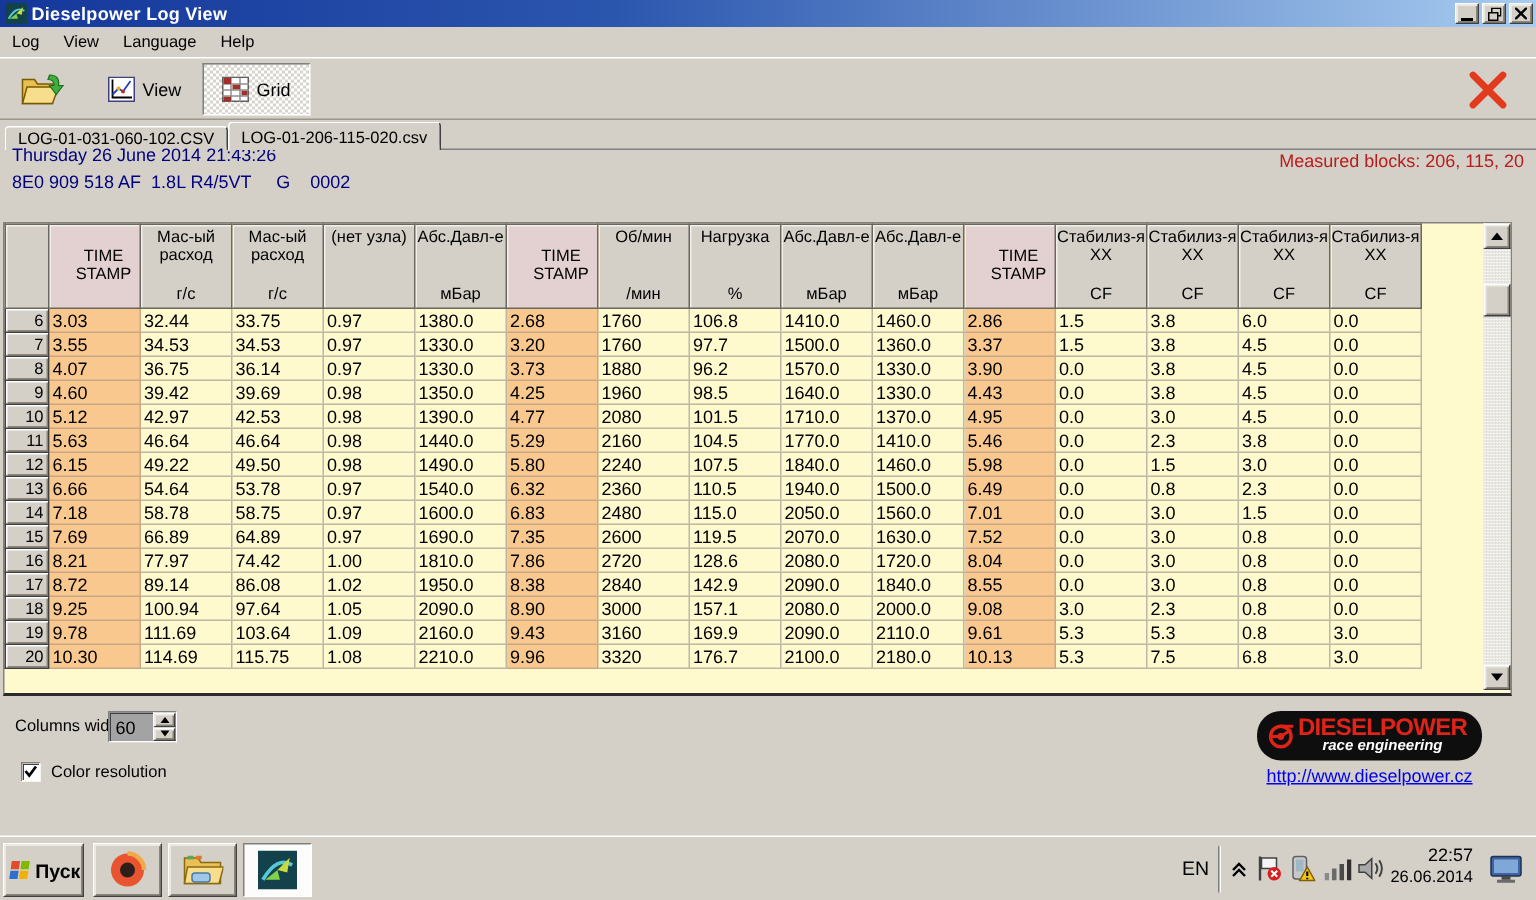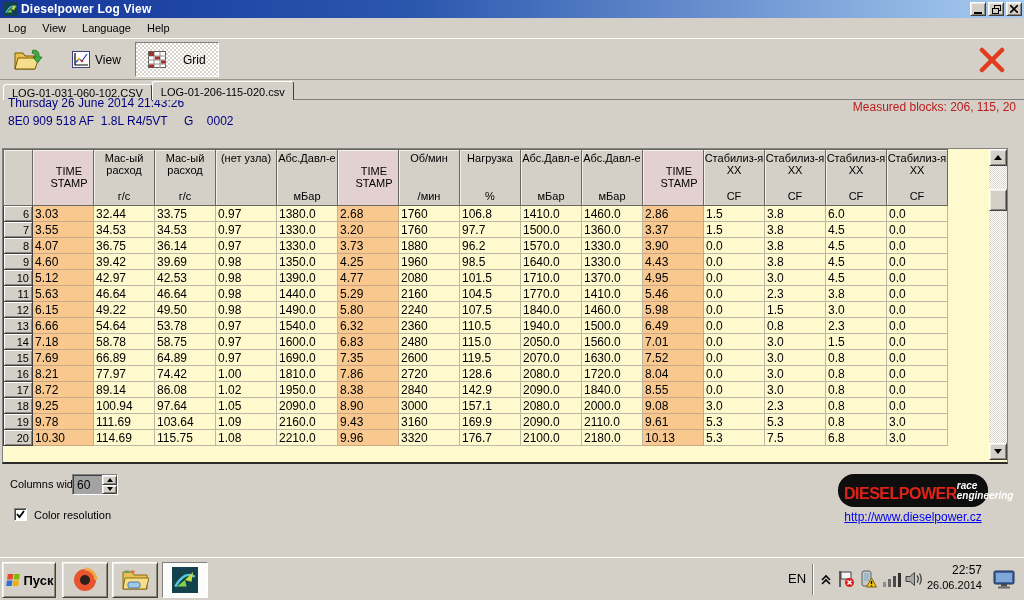--- a/index.html
+++ b/index.html
@@ -19,21 +19,21 @@
 
   
   .menubar { position:absolute; left:0; top:18px; width:1024px; height:20px; display:flex; align-items:center; background:#D4D0C8; }
   .menu-item { padding:3px 8px; font-size:11px; }
 
   
   .toolbar { position:absolute; left:0; top:38px; width:1024px; height:42px; background:#D4D0C8;
     border-top:1px solid #FFFFFF; border-bottom:1px solid #9A968A; }
   .tool-open { position:absolute; left:8px; top:4px; width:40px; height:33px; display:flex; align-items:center; justify-content:center; }
   .tool-plot { position:absolute; left:62px; top:5px; height:31px; padding:0 10px; display:flex; align-items:center; gap:5px; font-size:12px; }
-  .tool-grid { position:absolute; left:135px; top:3px; height:35px; padding:0 12px; display:flex; align-items:center; gap:17px; font-size:12px;
+  .tool-grid { position:absolute; left:135px; top:3px; height:35px; padding:0 12px; display:flex; align-items:center; gap:5px; font-size:12px;
     border:1px solid; border-color:#808080 #FFFFFF #FFFFFF #808080;
     background:repeating-conic-gradient(#FFFFFF 0% 25%, #D8D4CC 0% 50%) 0 0 / 4px 4px; }
   .tool-close { position:absolute; right:12px; top:6px; width:40px; height:30px; display:flex; align-items:center; justify-content:center; }
 
   
   .tabbar { position:absolute; left:0; top:81px; width:1024px; height:19px; display:flex; align-items:flex-end; padding-left:3px; }
   .tabbar:after { content:""; flex:1; border-bottom:1px solid #808080; height:1px; }
   .tab { height:16px; margin-top:2px; padding:1px 8px 0; display:flex; align-items:center; font-size:11px;
     background:#D4D0C8; border:1px solid #404040; border-bottom:none; border-top-color:#FFF; border-left-color:#FFF; border-radius:3px 3px 0 0; }
   .tab.active { height:19px; margin-top:17px; z-index:2; }
@@ -76,21 +76,21 @@
   .cw-label { position:absolute; left:10px; top:14px; font-size:11px; }
   .spinbox { position:absolute; left:72px; top:10px; width:46px; height:21px; background:#a3a3a3; border:1px solid; border-color:#808080 #FFF #FFF #808080; box-shadow:inset 1px 1px 0 #404040; display:flex; }
   .spin-val { flex:1; font-size:12px; padding:3px 0 0 4px; }
   .spin-btns { width:15px; display:flex; flex-direction:column; }
   .spin-btn { flex:1; display:flex; align-items:center; justify-content:center; }
   .spin-btn .tri-up { border-left-width:3px; border-right-width:3px; border-bottom-width:4px; }
   .spin-btn .tri-down { border-left-width:3px; border-right-width:3px; border-top-width:4px; }
   .checkbox { position:absolute; left:14px; top:44px; width:13px; height:13px; background:#FFF; border:1px solid; border-color:#808080 #FFF #FFF #808080; box-shadow:inset 1px 1px 0 #404040; display:flex; align-items:center; justify-content:center; }
   .cb-label { position:absolute; left:34px; top:45px; font-size:11px; }
   .logo { position:absolute; left:838px; top:10px; width:150px; height:33px; background:#0E0E0E; border-radius:16px; display:flex; align-items:center; padding:0 10px 0 6px; }
-  .logo-texts { flex:1; display:flex; align-items:flex-end; }
+  .logo-texts { flex:1; display:flex; flex-direction:column; align-items:center; }
   .logo-title { color:#E02318; font-weight:bold; font-size:16px; letter-spacing:-0.5px; line-height:15px; }
   .logo-sub { color:#FFF; font-style:italic; font-weight:bold; font-size:10px; line-height:10px; }
   .weblink { position:absolute; left:838px; top:46px; width:150px; text-align:center; font-size:12px; color:#0000EE; text-decoration:underline; }
 
   
   .taskbar { position:absolute; left:0; top:557px; width:1024px; height:43px; background:#D4D0C8; border-top:1px solid #FFF; }
   .startbtn { position:absolute; left:2px; top:4px; width:54px; height:36px; display:flex; align-items:center; justify-content:center; gap:4px; font-weight:bold; font-size:13px; }
   .taskbtn { position:absolute; top:4px; width:46px; height:36px; display:flex; align-items:center; justify-content:center; }
   .taskbtn.pressed { background:#FCFCFA; border-color:#808080 #FFF #FFF #808080; box-shadow:none; }
   .lang { position:absolute; left:788px; top:13px; font-size:13px; }

